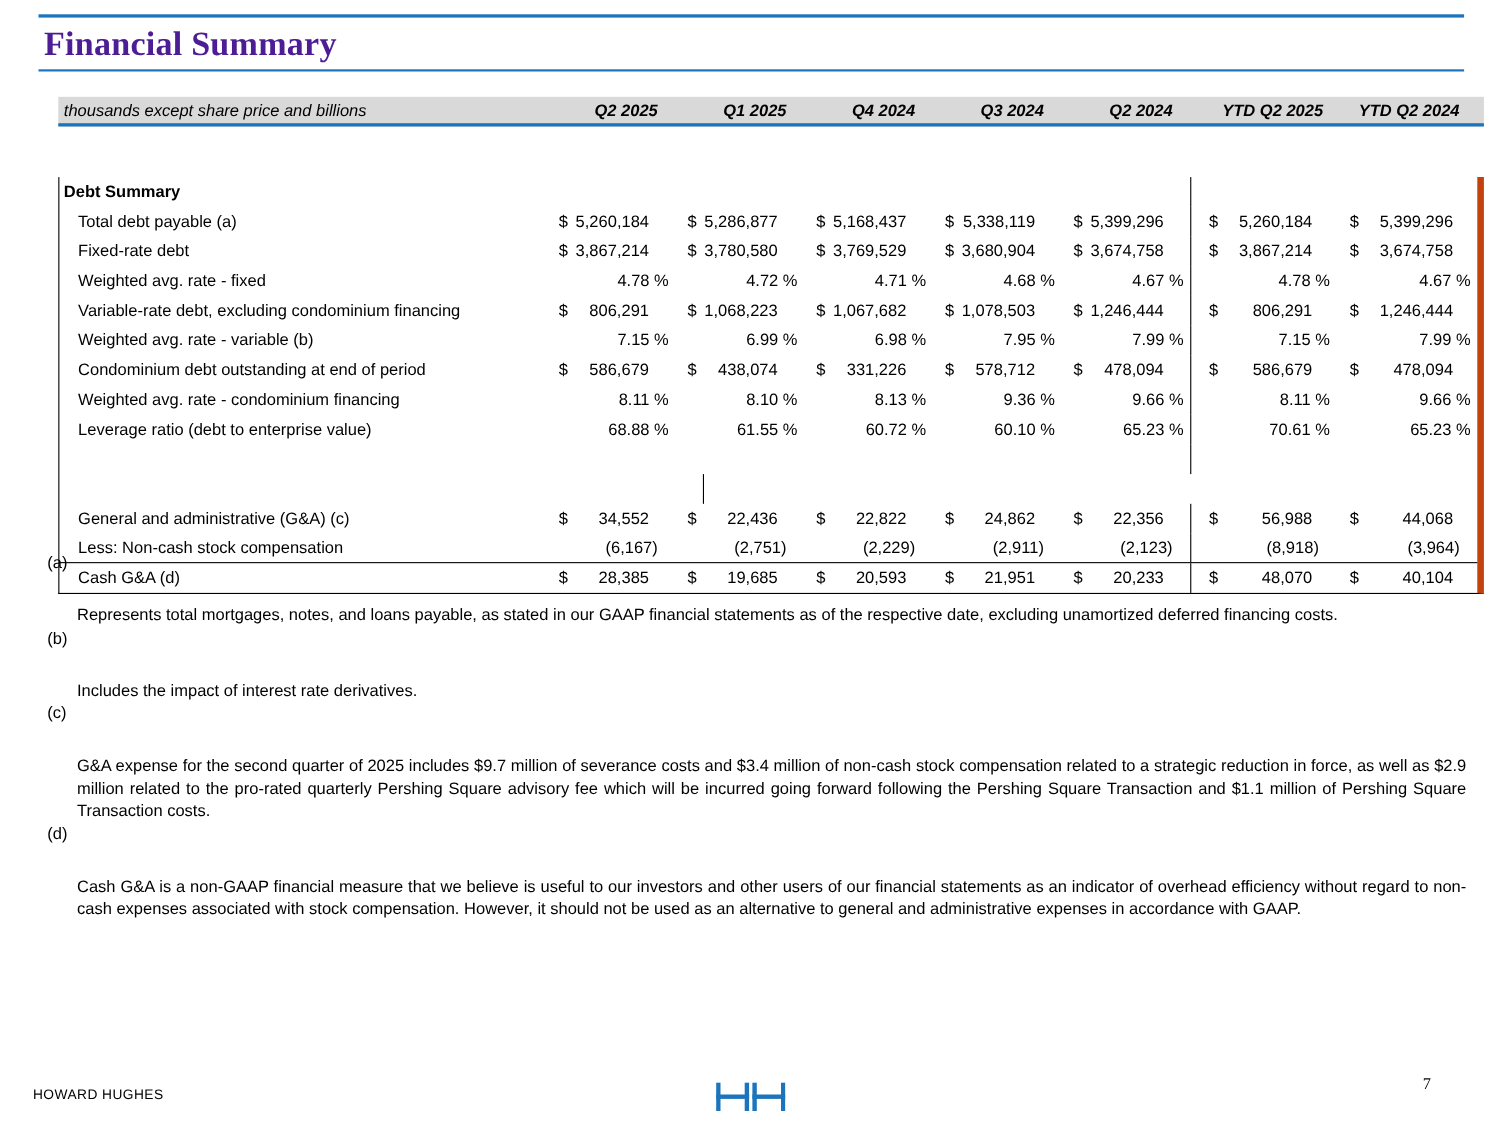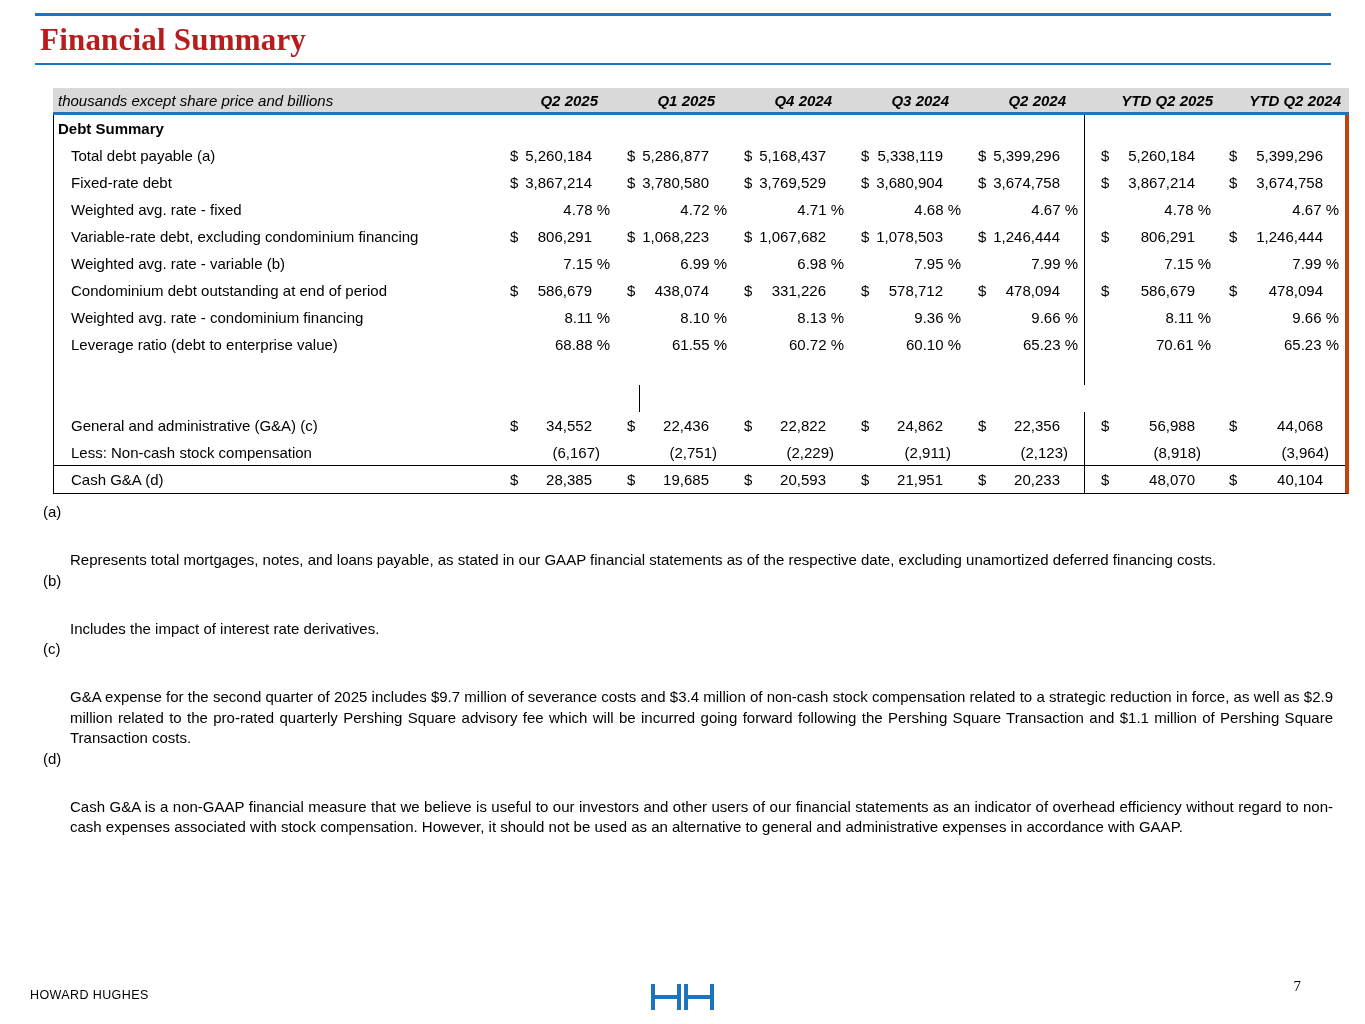--- a/index.html
+++ b/index.html
@@ -9,39 +9,39 @@
   }
   *, *::before, *::after { box-sizing:border-box; }
 
   .rule { position:absolute; left:35px; width:1296px; background:#1C75BC; }
   .top-rule { top:13px; height:3px; }
   .title-rule { top:63px; height:2px; }
 
   .page-title {
     position:absolute; left:40px; top:22px; margin:0;
     font-family:"Liberation Serif", serif; font-weight:bold;
-    font-size:31px; color:#b91c1c; letter-spacing:0.2px;text-align:center;
+    font-size:31px; color:#4c1d95; letter-spacing:0.2px;text-align:center;
   }
 
   
   .fin-table { position:absolute; left:53px; top:88px; width:1296px; font-size:15px; }
   .thead {
     display:flex; align-items:center; height:27px;
     background:#D9D9D9; border-bottom:3px solid #1C75BC;
   }
   .note { flex:1 1 auto; font-style:italic; padding-left:5px; }
   .hcell { font-weight:bold; text-align:right; white-space:nowrap;font-style:italic; }
   .q  { width:117px; flex:0 0 117px; }
   .dv { width:13px;  flex:0 0 13px; }
   .y1 { width:120px; flex:0 0 120px; }
   .y2 { width:128px; flex:0 0 128px; }
   .hcell.q { padding-right:22px; }
-  .hcell.y1, .hcell.y2 { padding-right:8px; }
-
-  .tbody { border-left:1px solid #000; border-right:4px solid #c2410c; border-bottom:1px solid #000; }
+  .hcell.y1, .hcell.y2 { padding-right:8px;text-align:center; }
+
+  .tbody { border-left:1px solid #000; border-right:6px solid #c2410c; border-bottom:1px solid #000;margin-top:46px; }
   .trow { display:flex; align-items:center; height:27px; }
   .trow.rule-below { border-bottom:1px solid #000;justify-content:space-between; }
   .lbl { flex:1 1 auto; padding-left:17px; white-space:nowrap; }
   .trow.section .lbl { font-weight:bold; padding-left:4px; }
   .cell { height:100%; display:flex; align-items:center; justify-content:flex-end; }
   .cell.dv { border-left:1px solid #000; }
   .pct { padding-right:6px; white-space:pre; }
   .neg { padding-right:16px; }
   .money { display:flex; justify-content:space-between; width:82px; margin-right:24px; }
   .y1 .money, .y2 .money { width:94px; margin-right:22px; }

